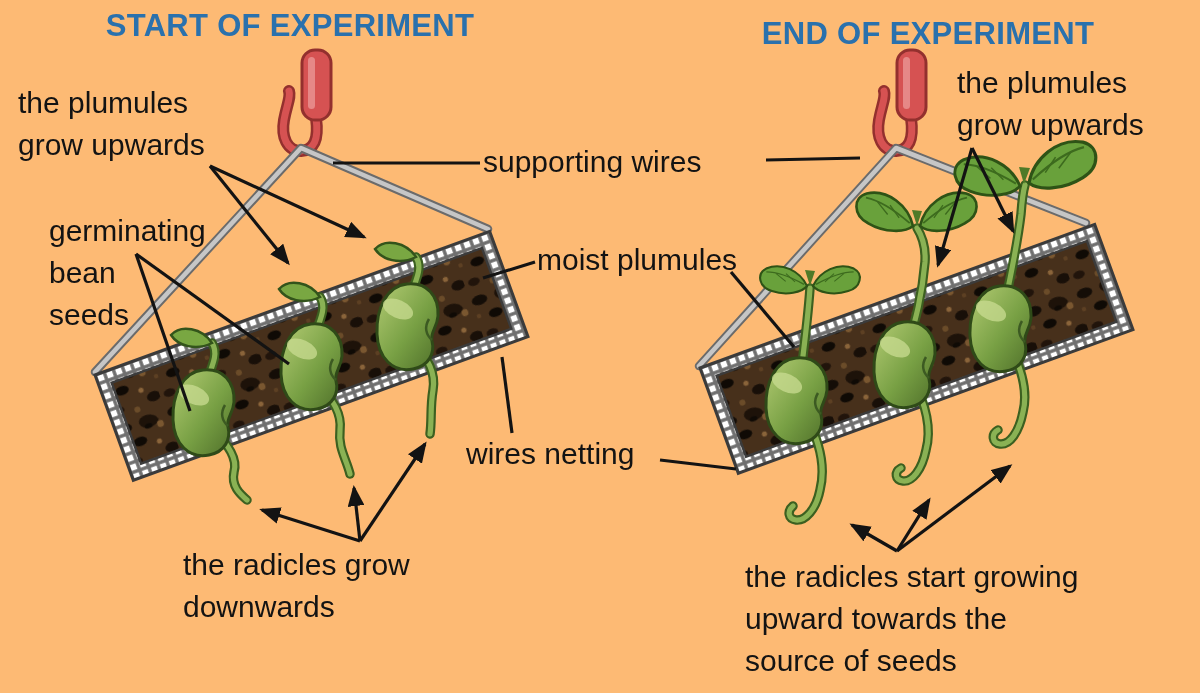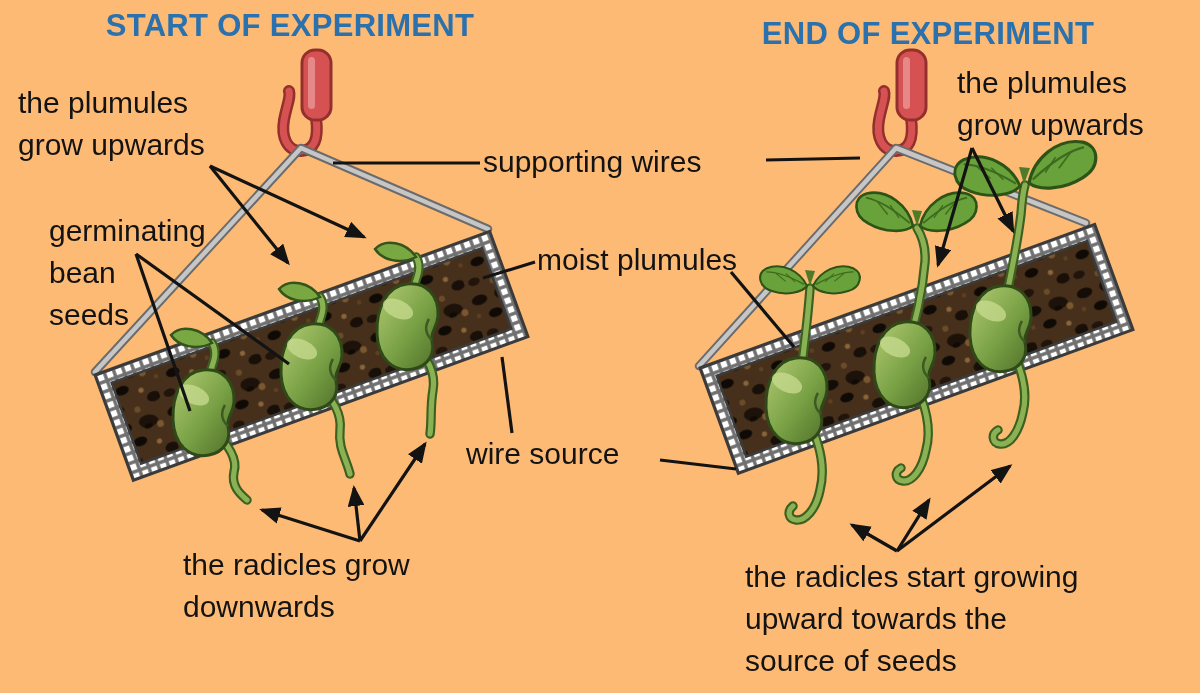--- a/index.html
+++ b/index.html
@@ -177,21 +177,21 @@
   <div class="title" style="left:100px;">START OF EXPERIMENT</div>
   <div class="title" style="left:738px;margin-top:8px;">END OF EXPERIMENT</div>
 
   <div class="lbl" style="left:18px;top:82px;">the plumules
 grow upwards</div>
   <div class="lbl" style="left:5px;top:210px;margin-left:44px;">germinating
 bean
 seeds</div>
   <div class="lbl" style="left:483px;top:141px;">supporting wires</div>
   <div class="lbl" style="left:537px;top:239px;">moist plumules</div>
-  <div class="lbl" style="left:466px;top:433px;">wire source</div>
+  <div class="lbl" style="left:466px;top:433px;">wires netting</div>
   <div class="lbl" style="left:183px;top:544px;">the radicles grow
 downwards</div>
   <div class="lbl" style="left:957px;top:62px;">the plumules
 grow upwards</div>
   <div class="lbl" style="left:745px;top:556px;">the radicles start growing
 upward towards the
 source of seeds</div>
 </div>
 
 </body></html>

